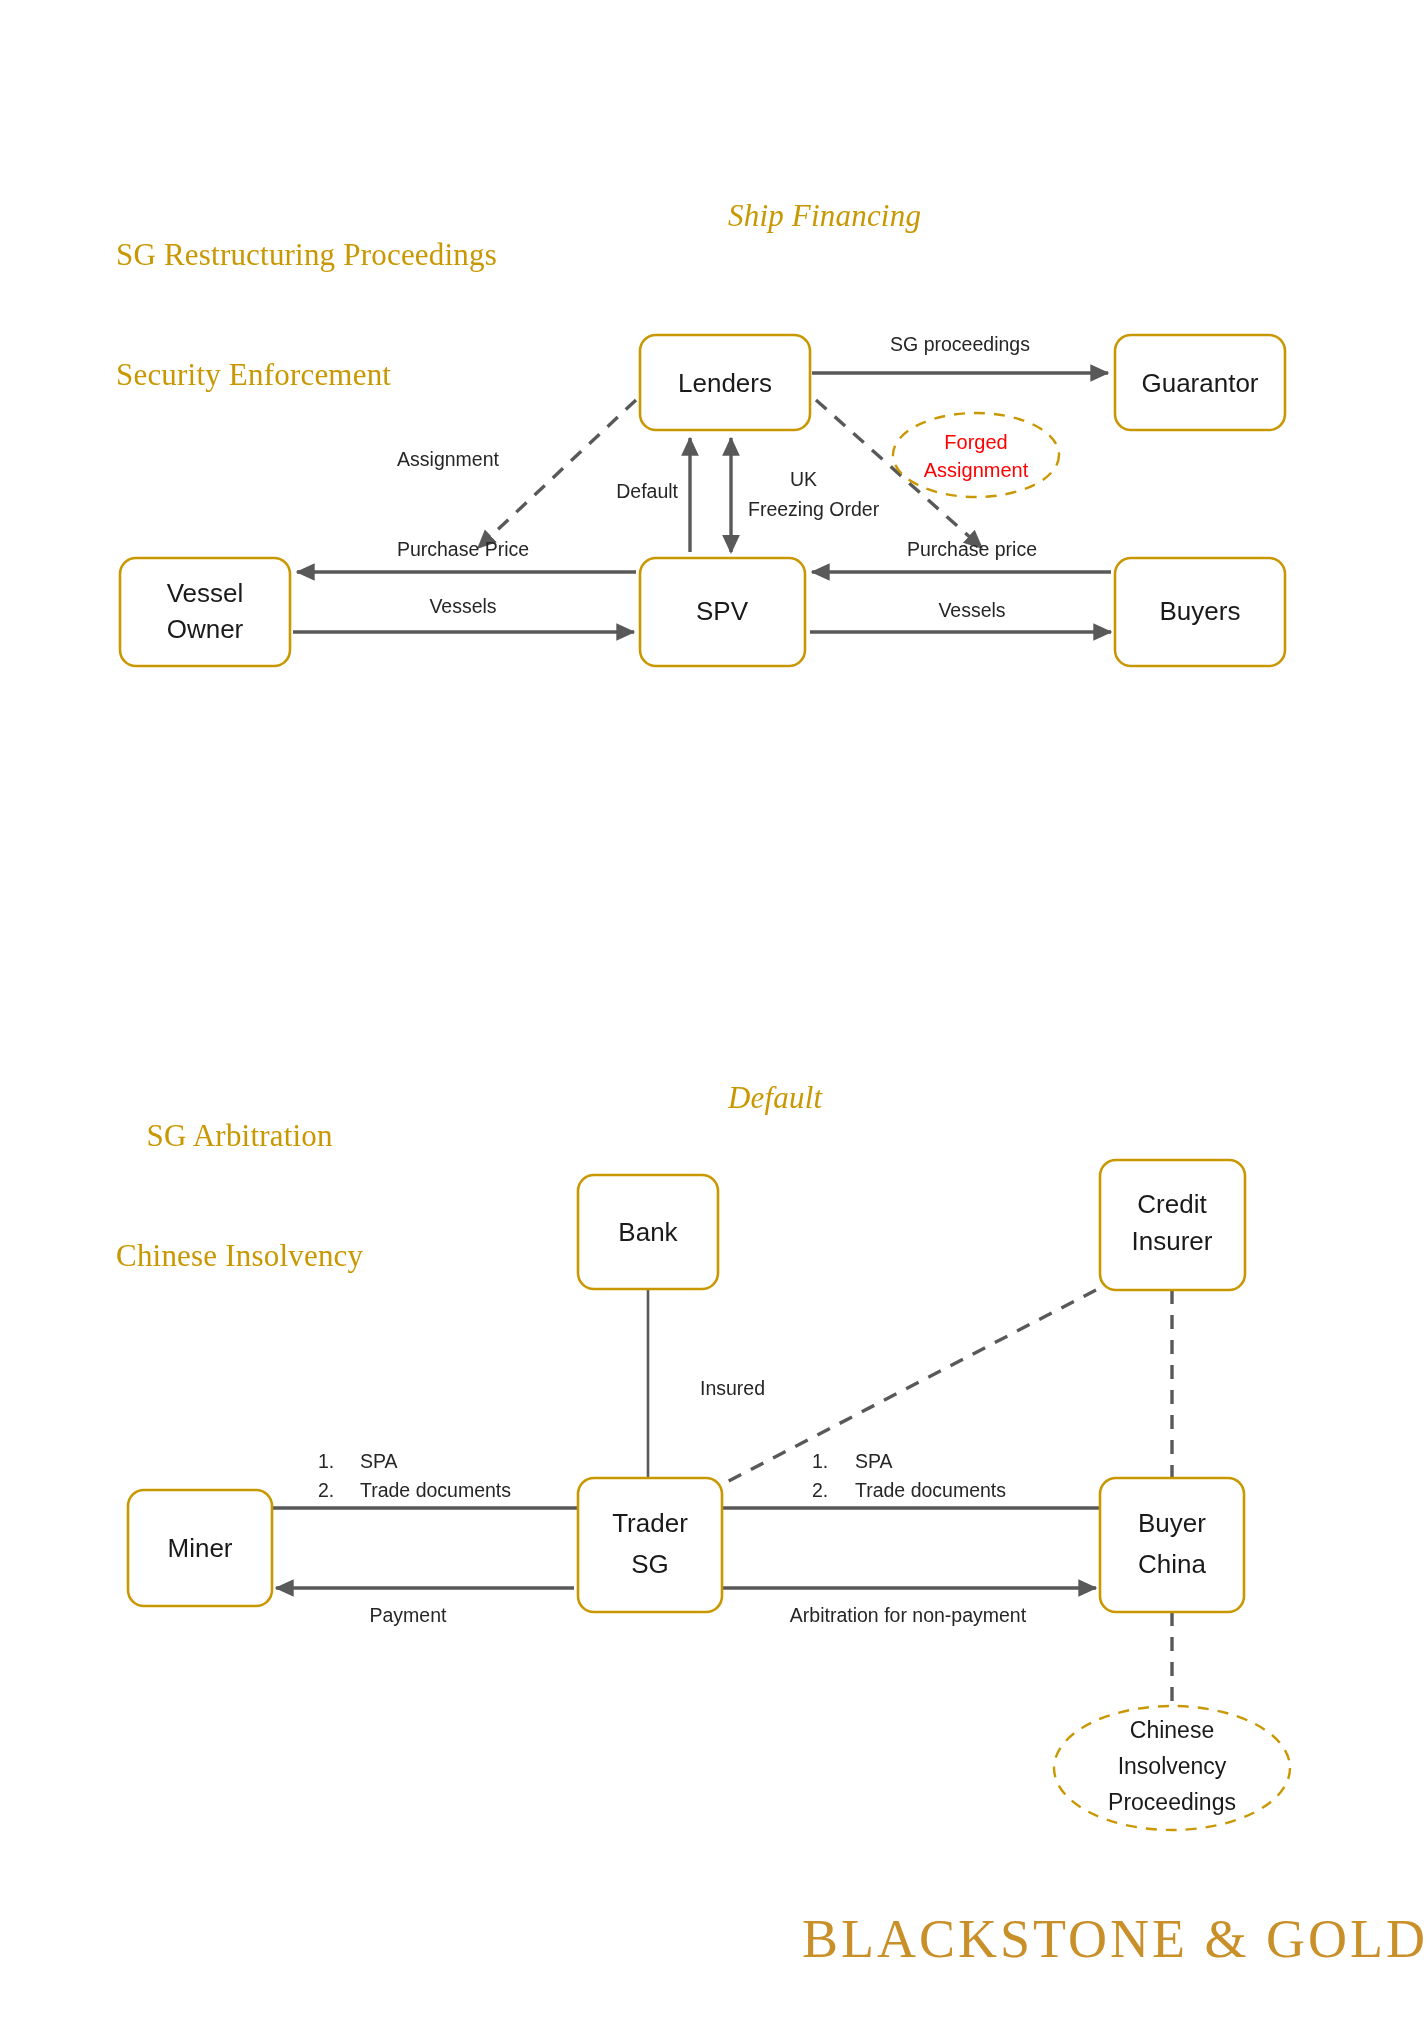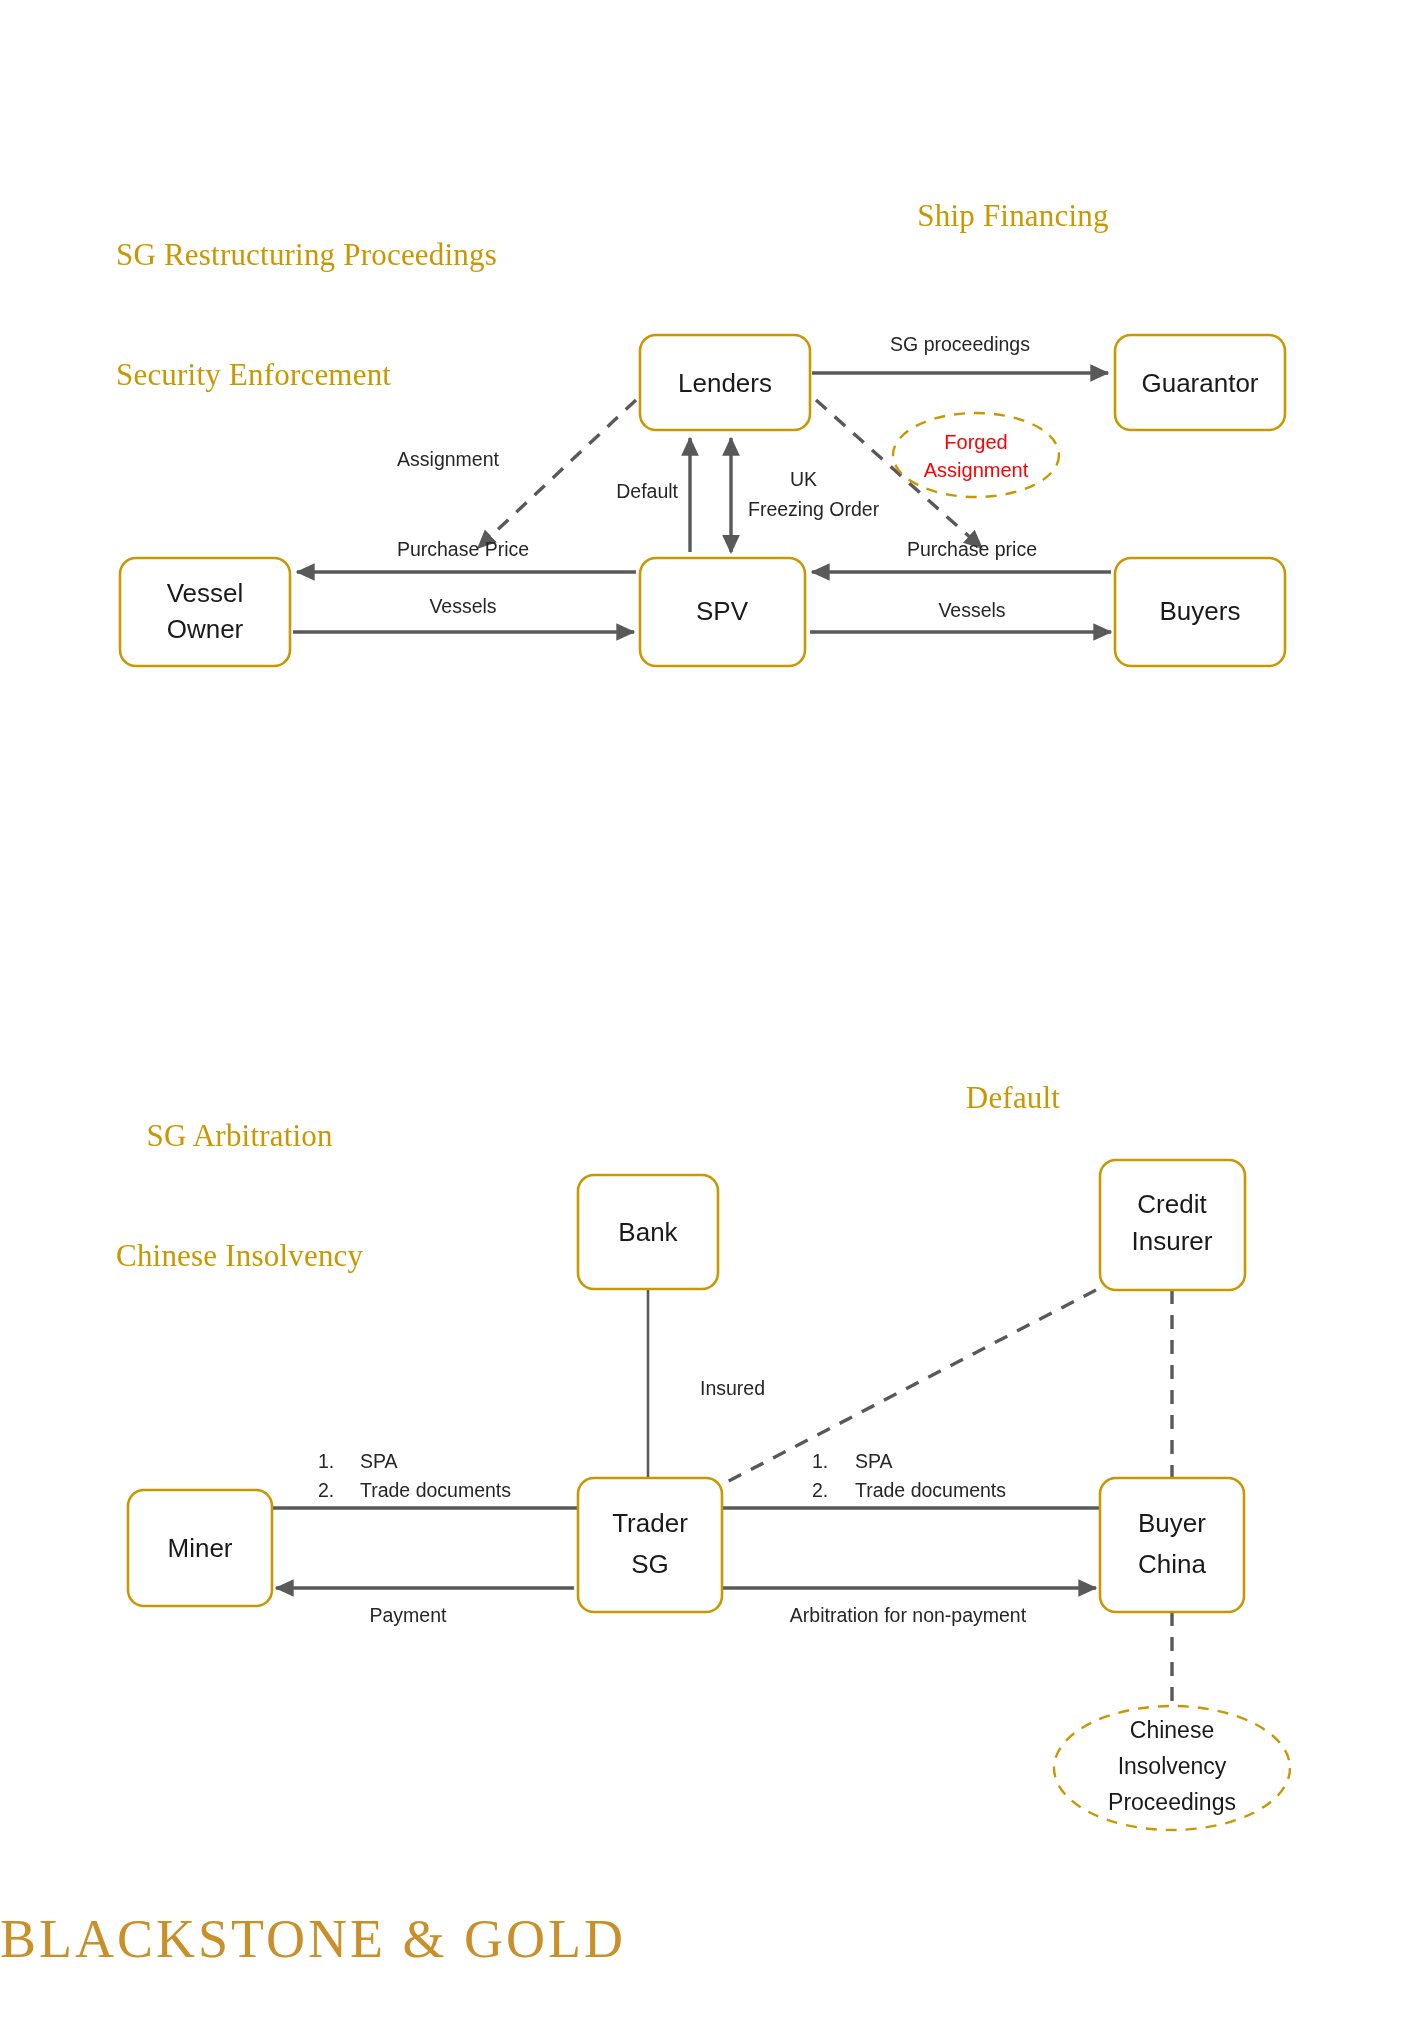--- a/index.html
+++ b/index.html
@@ -25,21 +25,22 @@
   .heading {
     position: absolute;
     font-family: "Liberation Serif", serif;
     color: #c99700;
     font-size: 31px;
     line-height: 40px;
     white-space: pre;
     letter-spacing: 0.2px;
   }
   .heading.right {
-    text-align: center;
+    text-align: left;
+    font-style: italic;
   }
   
   svg.diagram {
     position: absolute;
     left: 0;
     top: 0;
     width: 1428px;
     height: 2028px;
     overflow: visible;
   }
@@ -91,21 +92,21 @@
   }
   .conn.thin {
     stroke-width: 2.6;
   }
   
   .footer-logo {
     position: absolute;
     left: 0;
     width: 1428px;
     top: 1908px;
-    text-align: left;
+    text-align: right;
     font-family: "Liberation Serif", serif;
     font-size: 54px;
     letter-spacing: 3px;
     color: #c99029;
     white-space: pre;
   }
 </style>
 </head>
 <body>
 

